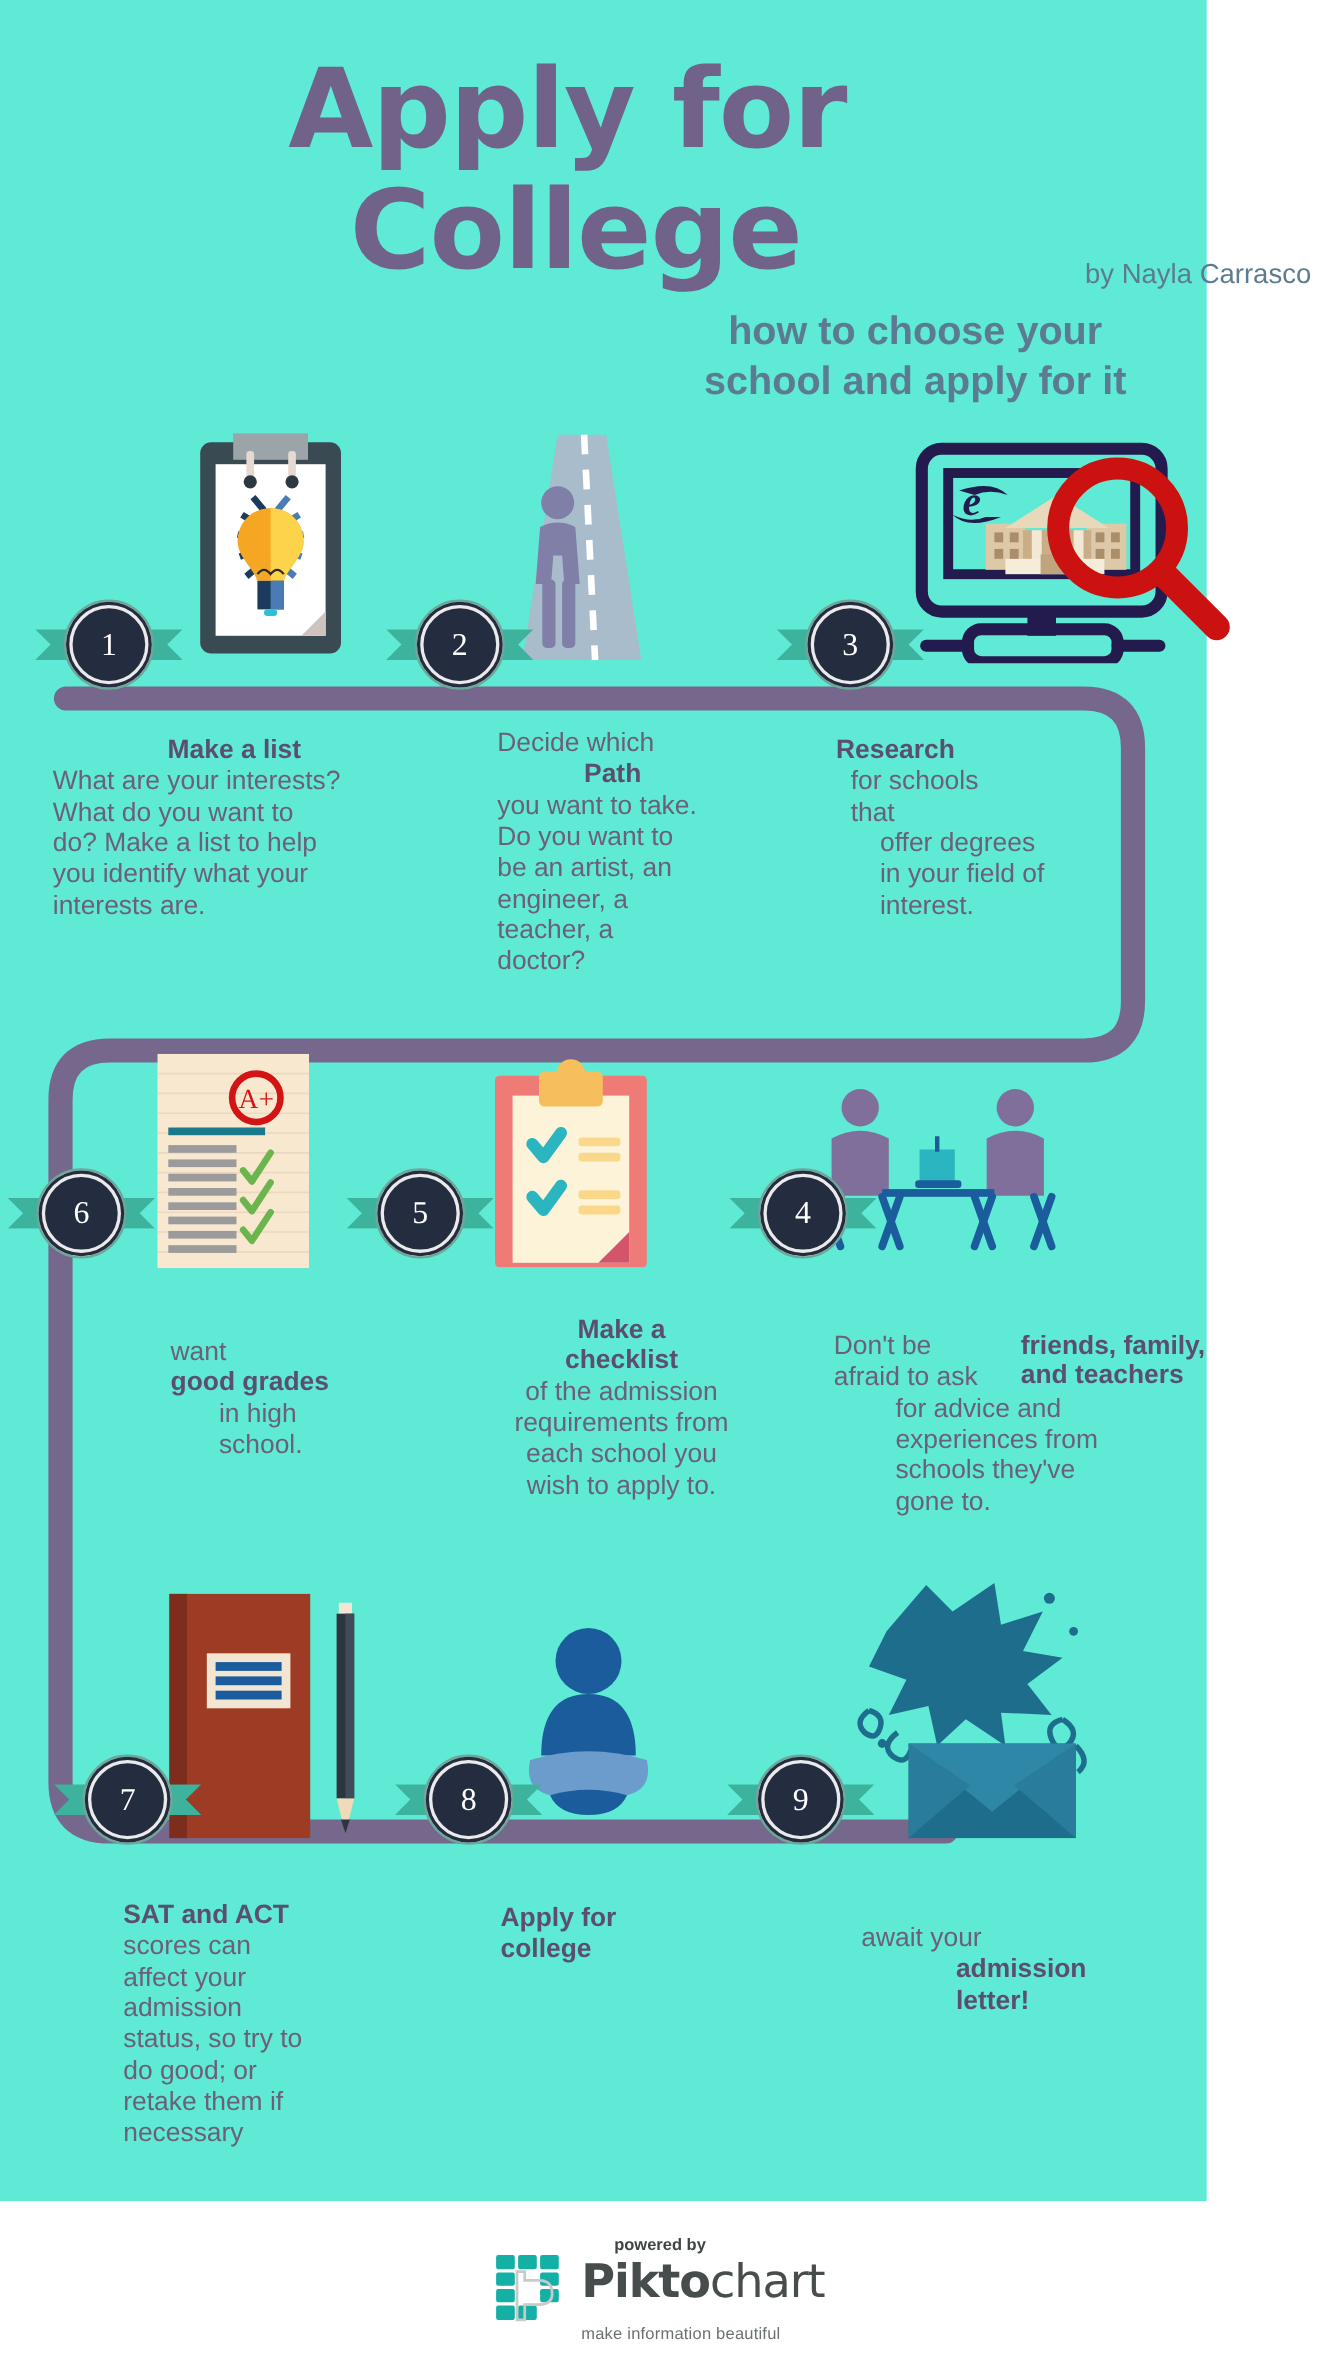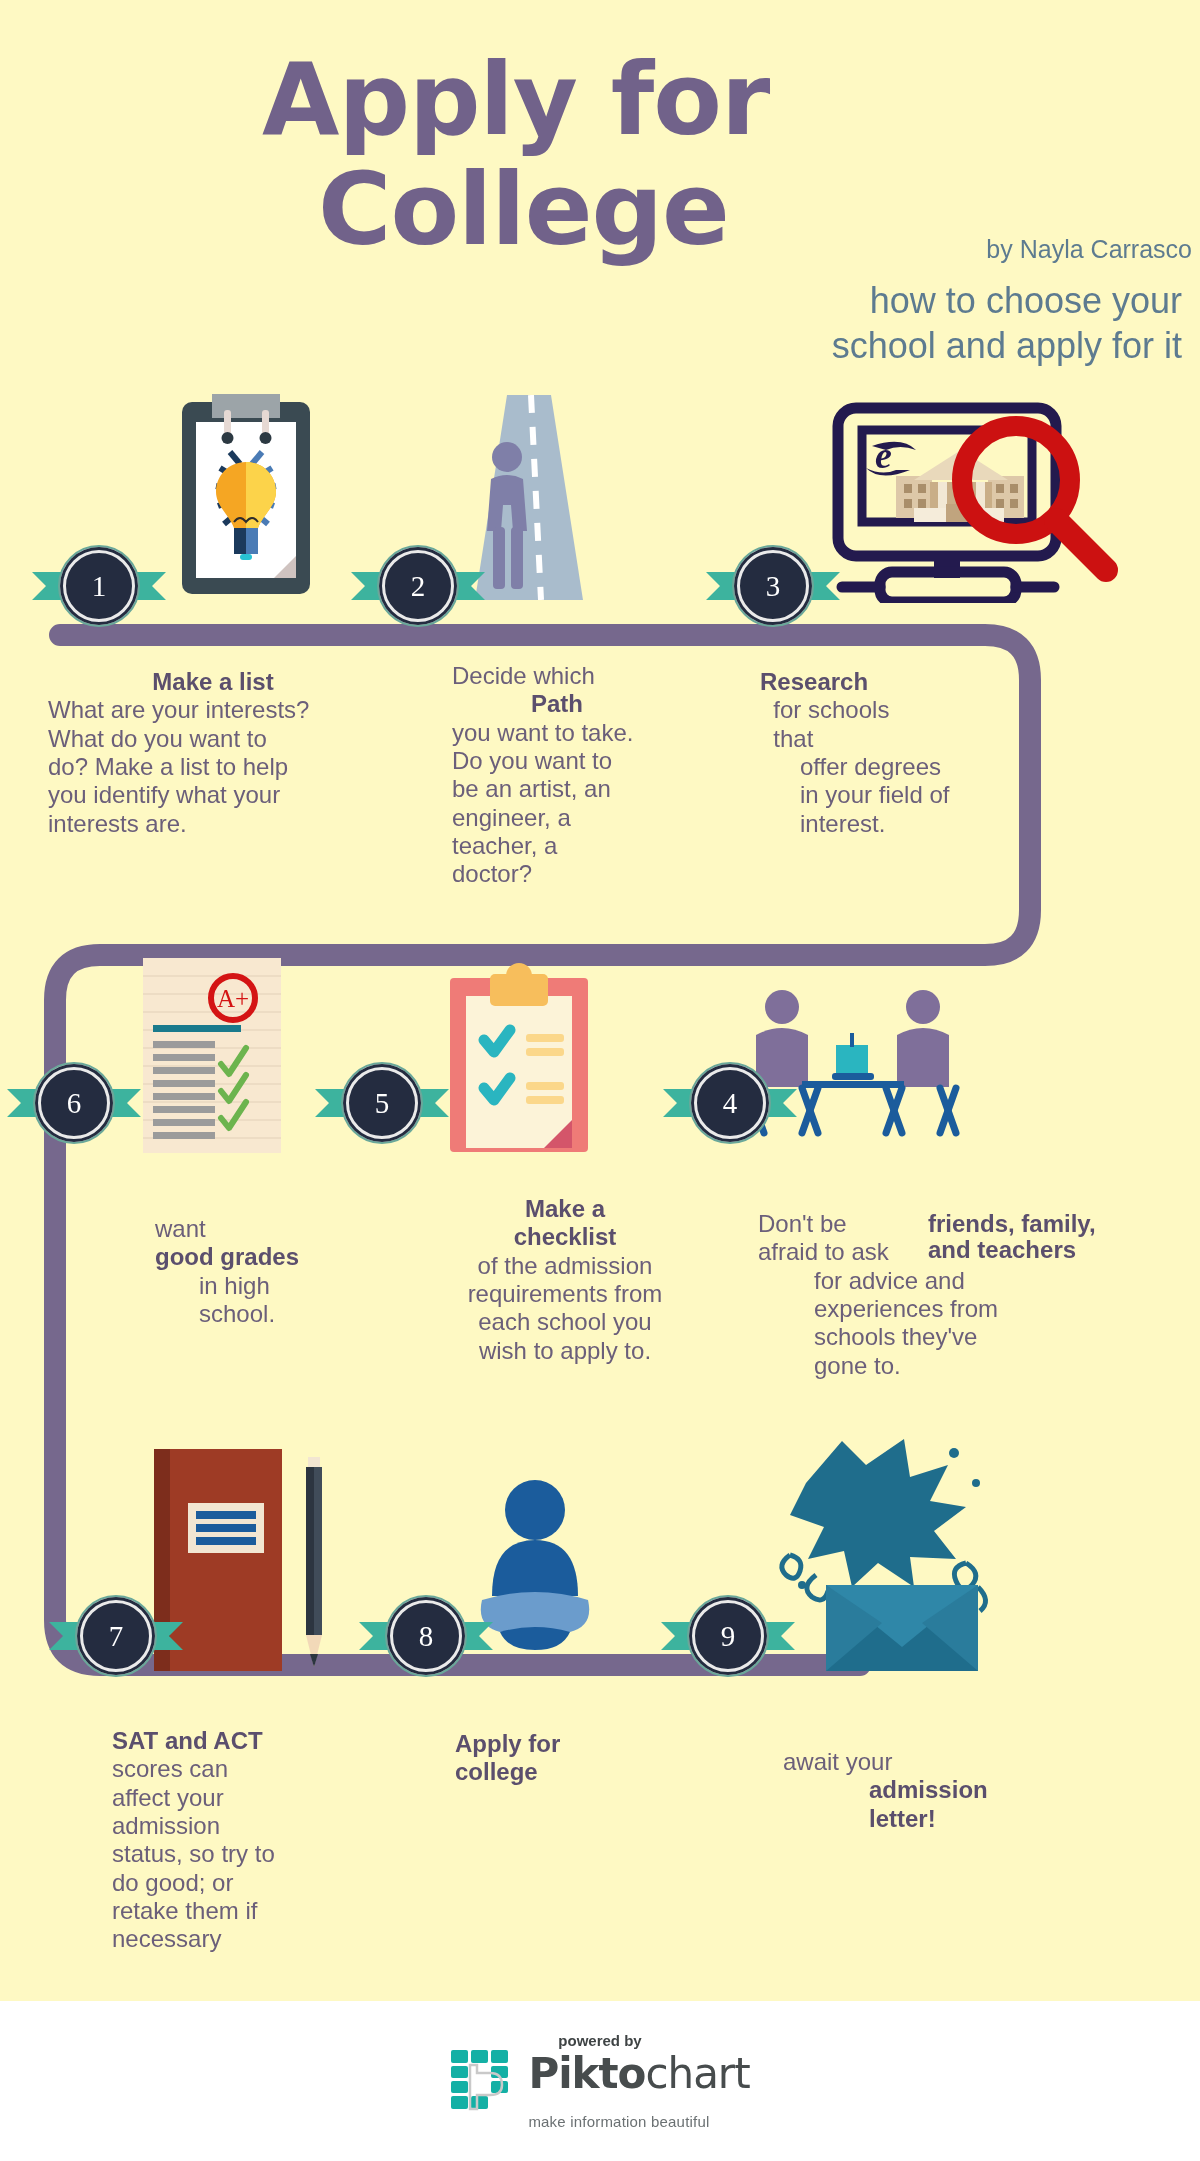--- a/index.html
+++ b/index.html
@@ -4,22 +4,22 @@
 <style>
   * { box-sizing: border-box; margin: 0; padding: 0; }
   html, body {
     width: 1200px; height: 2161px;
     background: #ffffff;
     font-family: "Liberation Sans", sans-serif;
     overflow: hidden;
   }
   #infographic {
     position: relative;
-    width: 1200px; height: 2161px;
-    background: #fef9c3;
+    width: 1097px; height: 2161px;
+    background: #5eead4;
   }
 
   
   #header { position: absolute; top: 0; left: 0; width: 1200px; height: 380px; }
   .title-line {
     position: absolute;
     color: #71628a;
     font-weight: bold;
     font-size: 100px;
     letter-spacing: -1px;
@@ -38,22 +38,23 @@
     text-align: right;
     white-space: nowrap;
   }
   #subtitle {
     position: absolute;
     right: 18px; top: 278px;
     width: 700px;
     color: #5d7b90;
     font-size: 36px;
     line-height: 1.25;
-    text-align: right;
+    text-align: center;
     font-family: "Liberation Sans", sans-serif;
+    font-weight: bold;
   }
 
   
   #route { position: absolute; left: 0; top: 580px; width: 1200px; height: 1140px; pointer-events: none; }
 
   
   .badge {
     position: absolute;
     width: 82px; height: 82px;
     z-index: 6;

